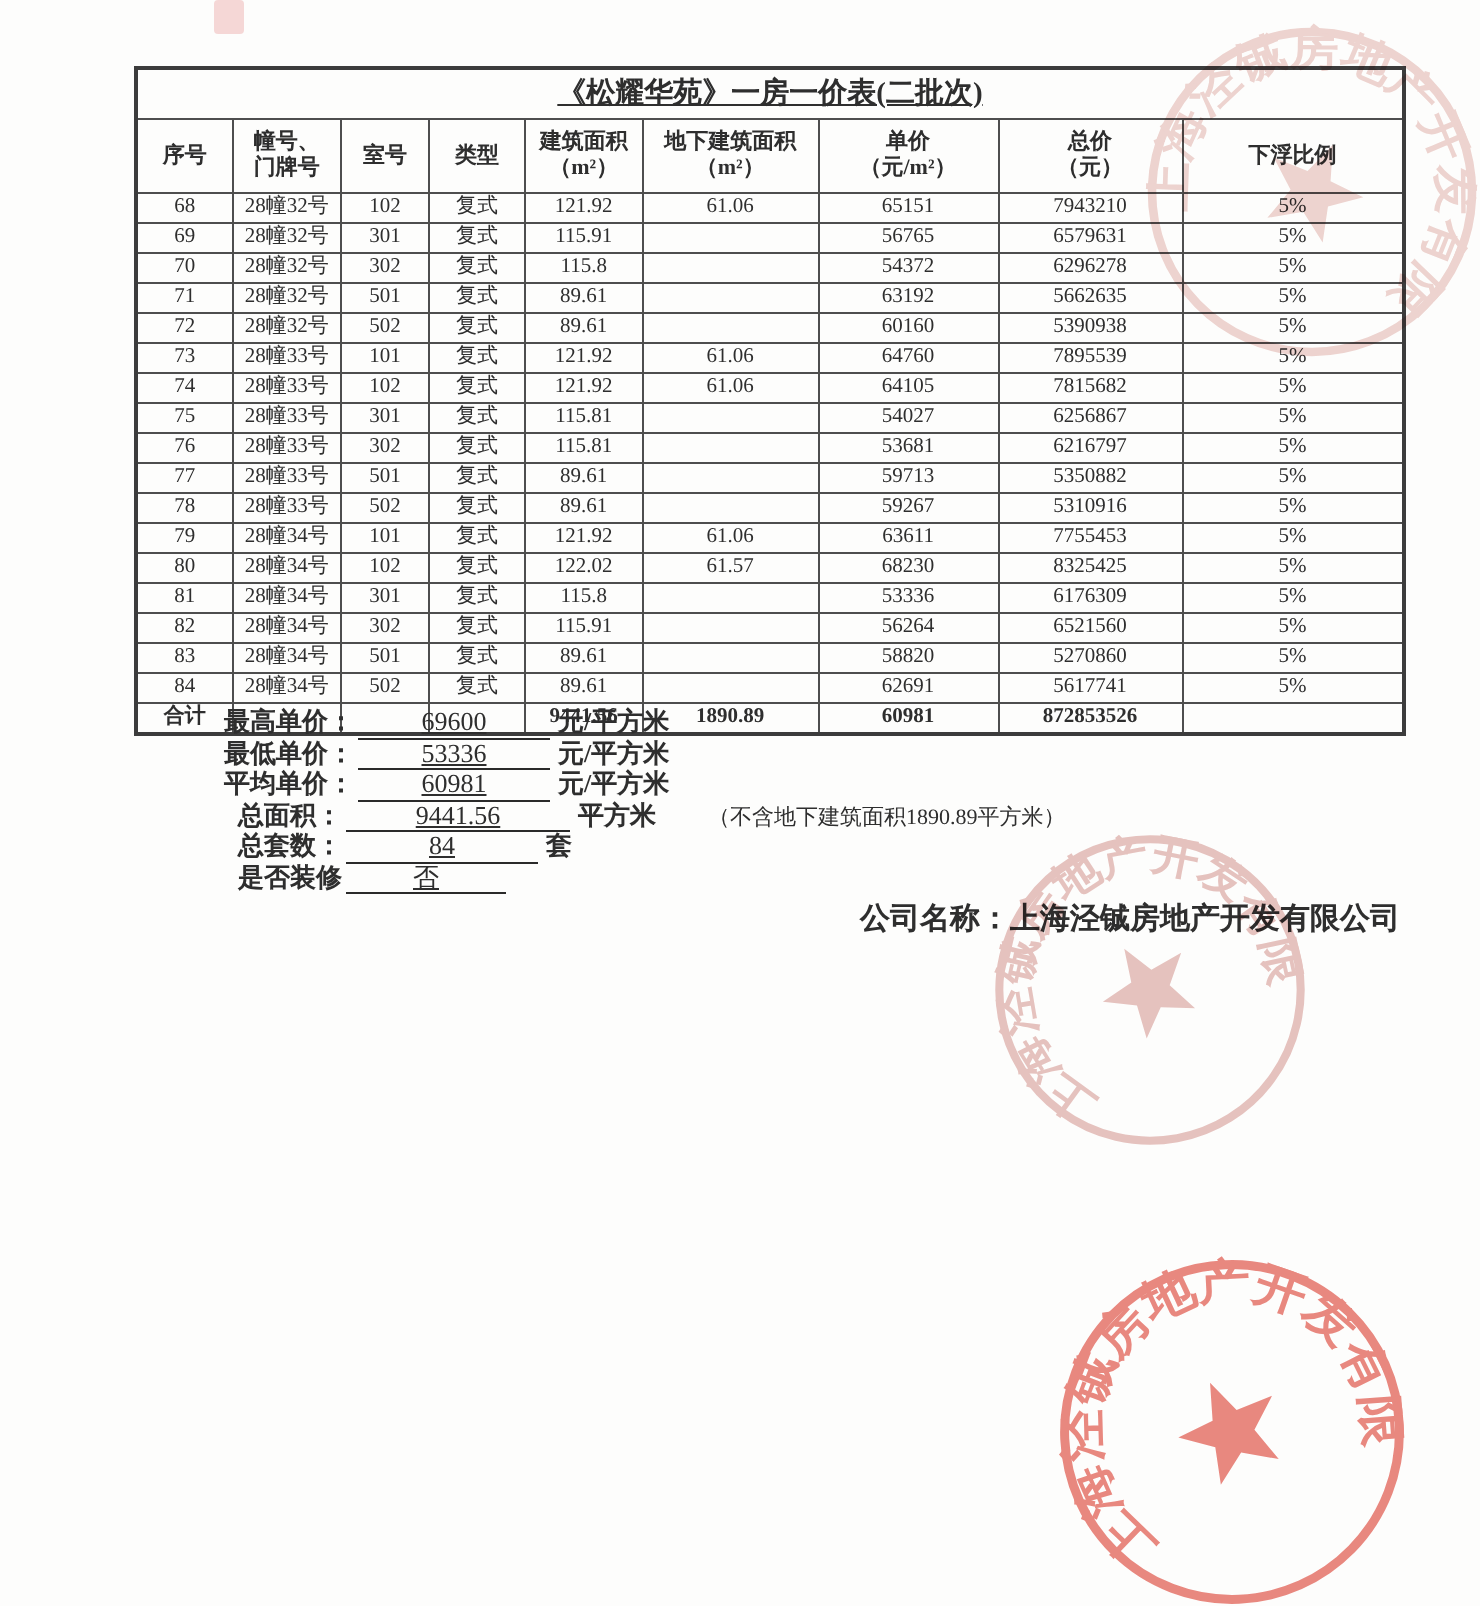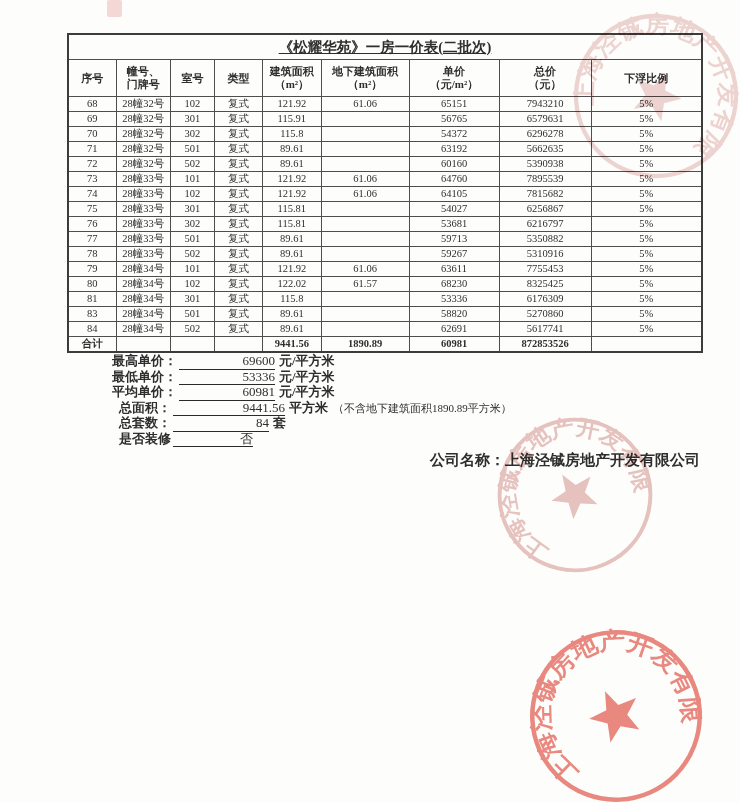--- a/index.html
+++ b/index.html
@@ -32,27 +32,27 @@
   .doc-table tbody tr:last-child td{ font-weight:600; }
   
   .summary-block{
     position:absolute; left:112px; top:353px; z-index:2;
     font-family:"Liberation Serif","DejaVu Serif",serif;
   }
   .summary-line{ height:15.5px; line-height:15.5px; font-size:13px; white-space:nowrap; }
   .summary-line:nth-child(n+4){ padding-left:7px; }
   .s-label{ font-weight:600; }
   .s-value{
-    display:inline-block; width:96px; text-align:right;
-    border-bottom:1.5px solid #2a2a2a; margin:0 4px 8px 2px; font-size:13px;
+    display:inline-block; width:96px; text-align:center;
+    border-bottom:1.5px solid #2a2a2a; margin:0 4px 8px 2px; font-size:13px;text-decoration:underline;
   }
   .summary-line:nth-child(4) .s-value{ width:112px; }
   .summary-line:nth-child(6) .s-value{ width:80px; }
   .s-unit{ font-weight:600; }
-  .s-note{ font-size:11px; margin-left:5px; }
+  .s-note{ font-size:11px; margin-left:26px; }
   
   .footer-block{
     position:absolute; left:430px; top:452px; z-index:2;
     font-family:"Liberation Serif","DejaVu Serif",serif;
     font-size:15px; line-height:17px; font-weight:600; white-space:nowrap;
   }
   .footer-date{ padding-left:14px; }
   
   .stamp{ position:absolute; z-index:3; pointer-events:none; mix-blend-mode:multiply; }
   .stamp svg{ display:block; }
@@ -249,20 +249,31 @@
           <td>28幢34号</td>
           <td>301</td>
           <td>复式</td>
           <td>115.8</td>
           <td></td>
           <td>53336</td>
           <td>6176309</td>
           <td>5%</td>
         </tr>
         <tr>
+          <td>82</td>
+          <td>28幢34号</td>
+          <td>302</td>
+          <td>复式</td>
+          <td>115.91</td>
+          <td></td>
+          <td>56264</td>
+          <td>6521560</td>
+          <td>5%</td>
+        </tr>
+        <tr>
           <td>83</td>
           <td>28幢34号</td>
           <td>501</td>
           <td>复式</td>
           <td>89.61</td>
           <td></td>
           <td>58820</td>
           <td>5270860</td>
           <td>5%</td>
         </tr>

